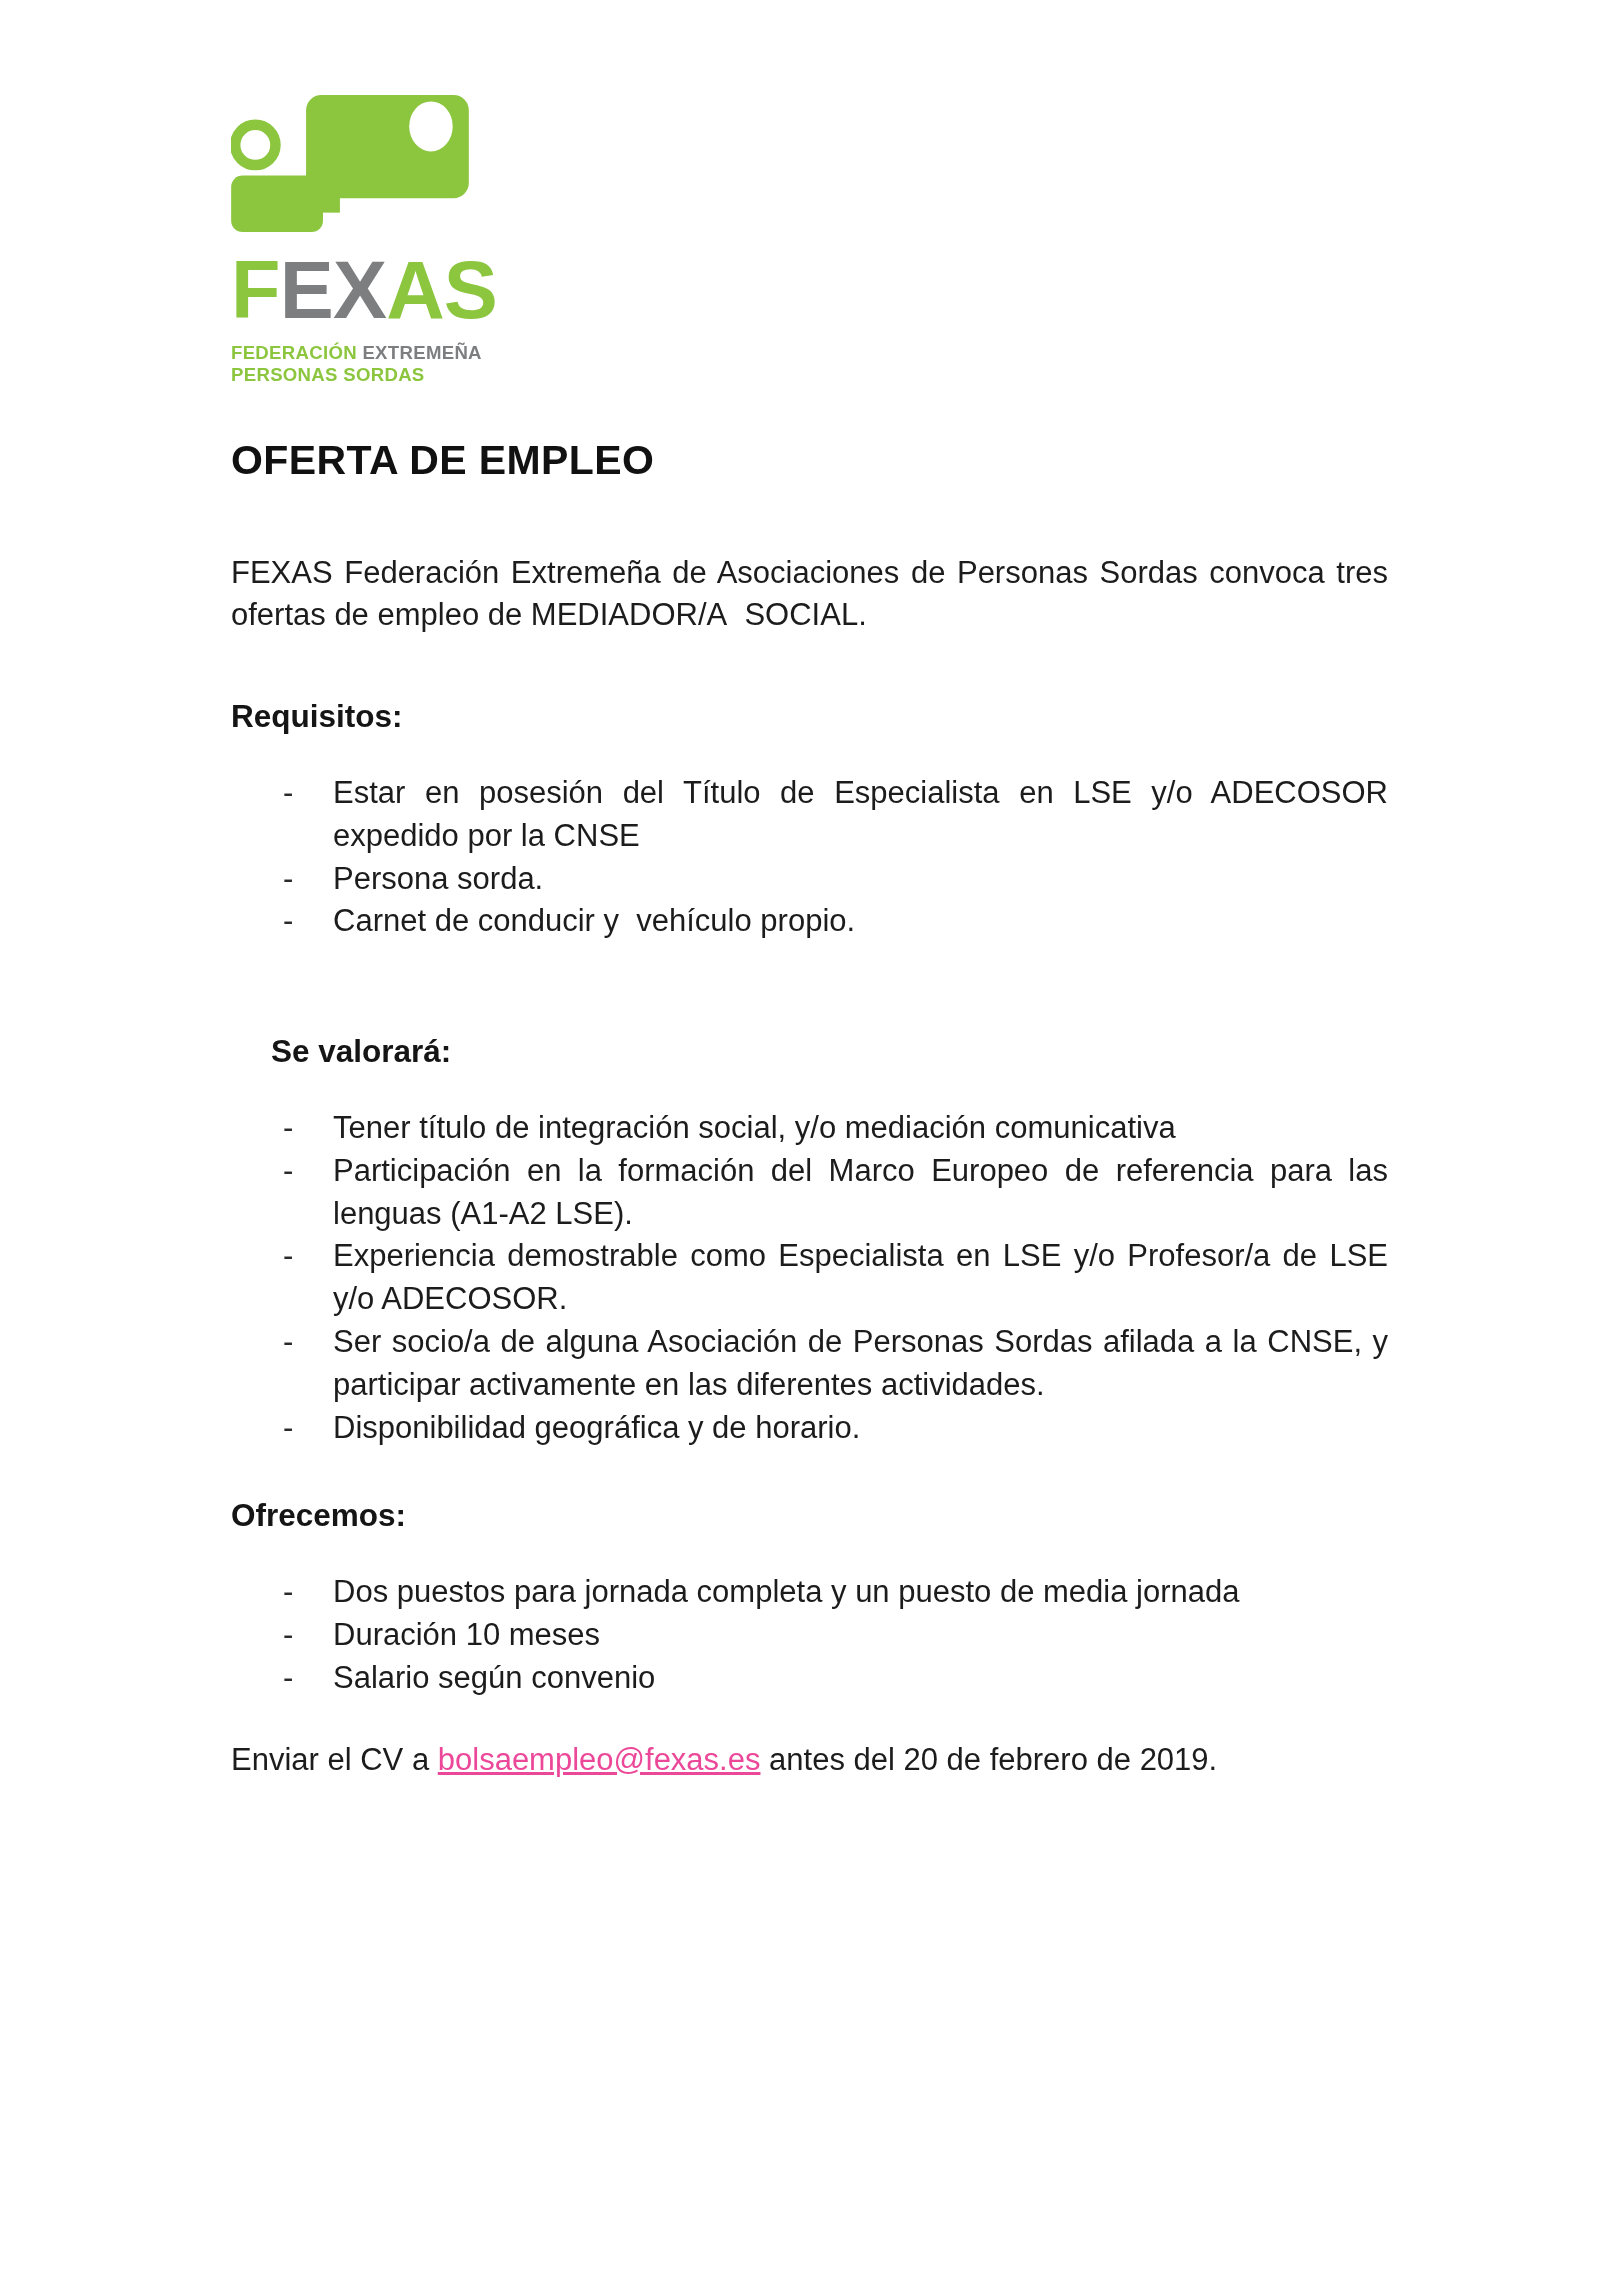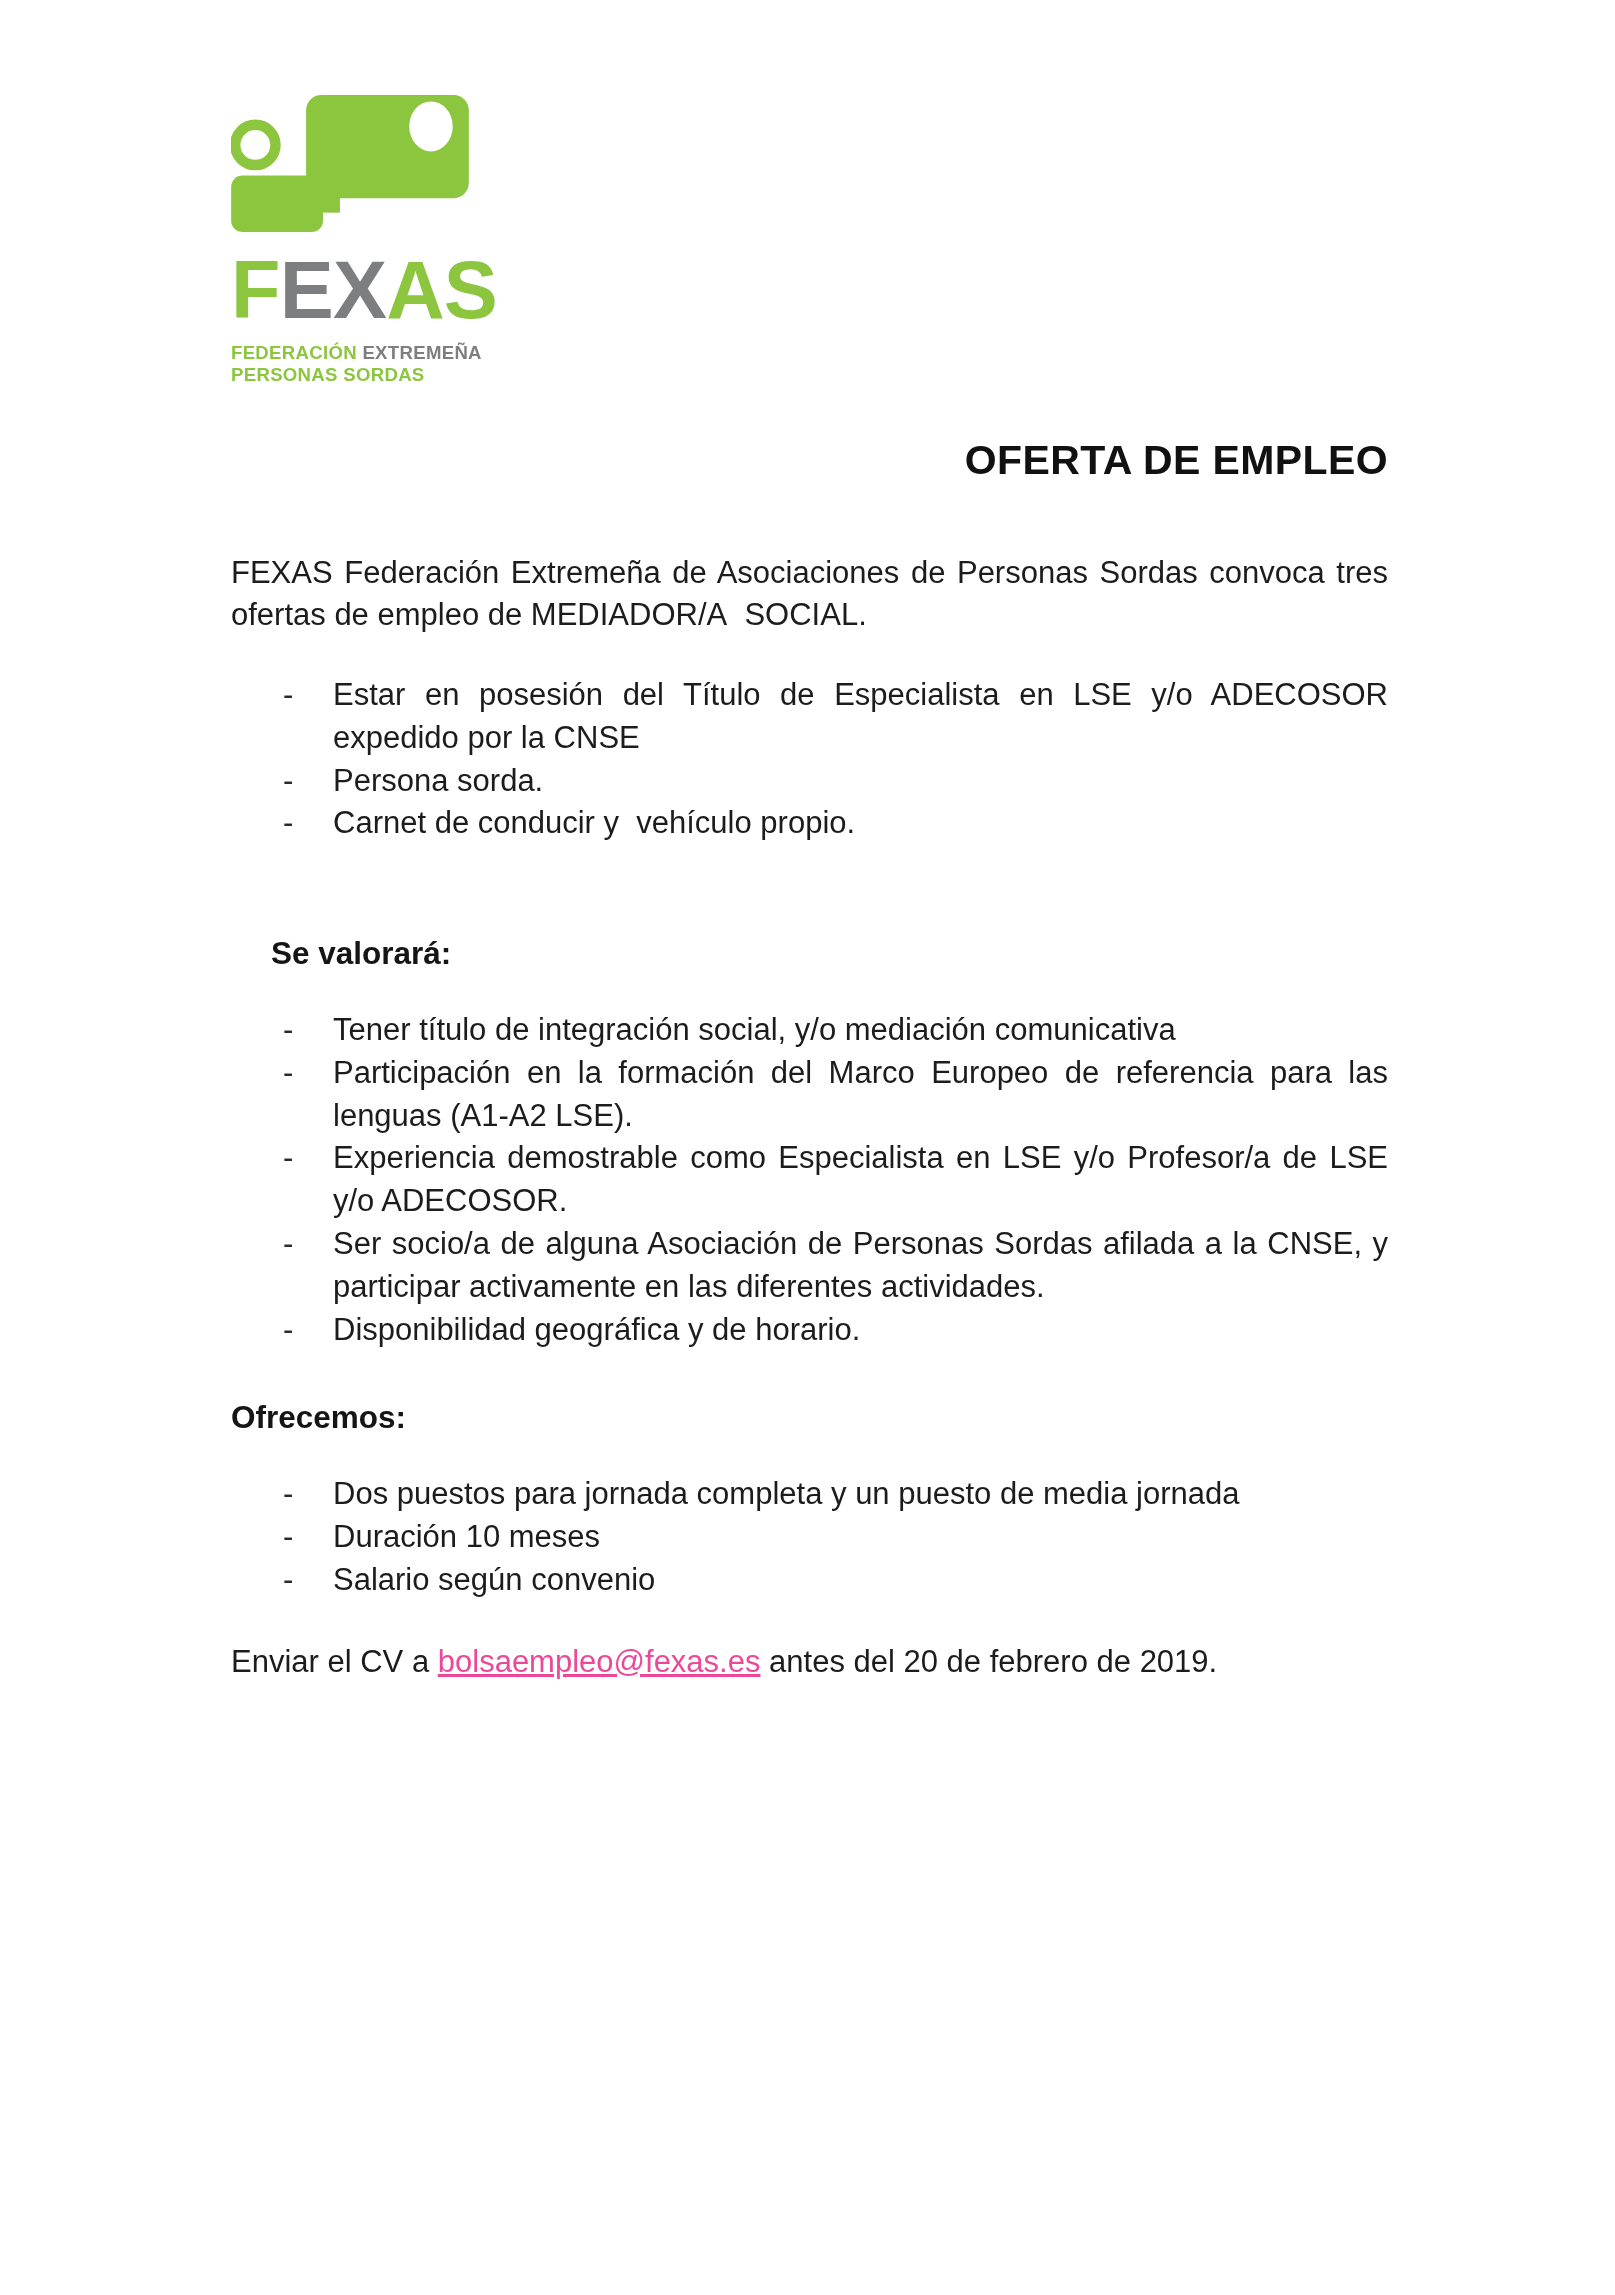--- a/index.html
+++ b/index.html
@@ -13,21 +13,21 @@
 
   
   .logo-mark { display:block; }
   .wordmark { margin-top:16px; font-size:81px; font-weight:700; line-height:0.95; letter-spacing:-0.8px; }
   .c-green { color:#8CC63F; }
   .c-gray  { color:#7D7E80; }
   .logo-sub { margin-top:13px; font-size:18.6px; font-weight:700; line-height:1.2; letter-spacing:0.3px; }
   .logo-sub .c-green, .logo-sub .c-gray { letter-spacing:0.3px; }
 
   
-  .doc-title { margin-top:50px; text-align:right; font-size:41px; font-weight:700; color:#111; letter-spacing:0.4px; }
+  .doc-title { margin-top:50px; text-align:left; font-size:41px; font-weight:700; color:#111; letter-spacing:0.4px; }
 
   
   .intro { margin-top:68px; font-size:31px; line-height:1.38; text-align:justify; }
   .sec-heading { font-size:31.5px; font-weight:700; color:#151515; }
   .h-requisitos    { margin-top:61px; }
   .h-valorara      { margin-top:90px;margin-left:40px; }
   .h-ofrecemos     { margin-top:48px; }
   .h-procedimiento { margin-top:48px; }
   .list { margin-top:37px; }
   .item { display:flex; padding-left:52px; font-size:31px; line-height:1.38; }
@@ -54,20 +54,21 @@
       <div class="logo-sub">
         <div><span class="c-green">FEDERACIÓN</span><span> </span><span class="c-gray">EXTREMEÑA</span></div>
         <div class="c-green">PERSONAS SORDAS</div>
       </div>
     </div>
 
     <div class="doc-title">OFERTA DE EMPLEO</div>
 
     <p class="intro">FEXAS Federación Extremeña de Asociaciones de Personas Sordas convoca tres ofertas de empleo de MEDIADOR/A&nbsp; SOCIAL.</p>
 
+    <div class="sec-heading h-requisitos">Requisitos:</div>
     <div class="list">
       <div class="item">
         <span class="dash">-</span>
         <div class="itext">Estar en posesión del Título de Especialista en LSE y/o ADECOSOR expedido por la CNSE</div>
       </div>
       <div class="item">
         <span class="dash">-</span>
         <div class="itext">Persona sorda.</div>
       </div>
       <div class="item">

